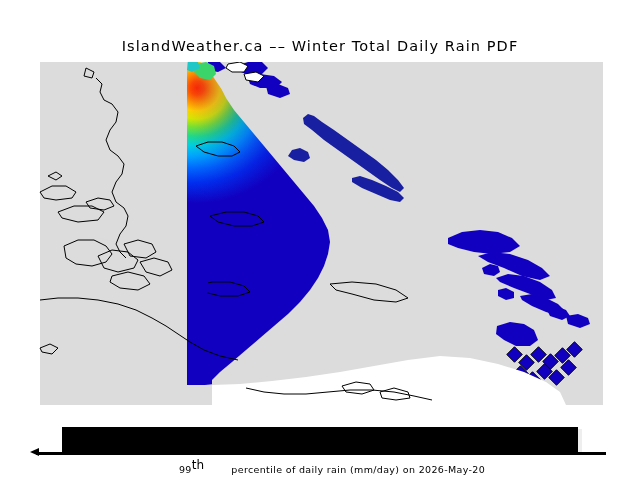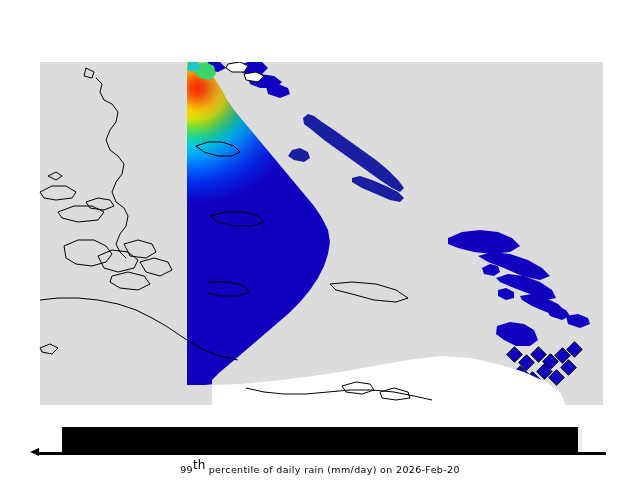--- a/index.html
+++ b/index.html
@@ -47,27 +47,28 @@
     border-top:4px solid transparent;border-bottom:4px solid transparent;
     border-right:9px solid #000;
   }
 
   
   #caption{
     position:absolute;left:0;top:458px;width:640px;text-align:center;
     font-size:9.5px;letter-spacing:.35px;color:#000;white-space:pre;
   }
   #caption sup{font-size:12px;vertical-align:super;letter-spacing:0;}
-  .capseg{white-space:pre;}
+  .capseg{white-space:pre;margin-left:24px;}
 </style>
 </head>
 <body>
 
 <div id="root">
 
+  <div id="title">IslandWeather.ca –– Winter Total Daily Rain PDF</div>
 
   <div id="figure">
 
     <div id="panel"></div>
 
     <svg id="mapsvg" viewBox="0 0 640 480">
       <defs>
 
         <radialGradient id="hot" cx="197" cy="88" r="115" gradientUnits="userSpaceOnUse">
           <stop offset="0.00" stop-color="#ff2a00"></stop>
@@ -259,15 +260,15 @@
     </svg>
   </div>
 
   <div id="cbar-wrap">
     <div id="cbar"></div>
     <div id="cbar-edge"></div>
   </div>
   <div id="cbar-axis"></div>
   <div id="cbar-arrow"></div>
 
-  <div id="caption"><span class="capseg">99</span><sup>th</sup><span class="capseg"> percentile of daily rain (mm/day) on 2026-Feb-20</span></div>
+  <div id="caption"><span class="capseg">99</span><sup>th</sup><span class="capseg"> percentile of daily rain (mm/day) on 2026-May-20</span></div>
 
 </div>
 
 </body></html>

